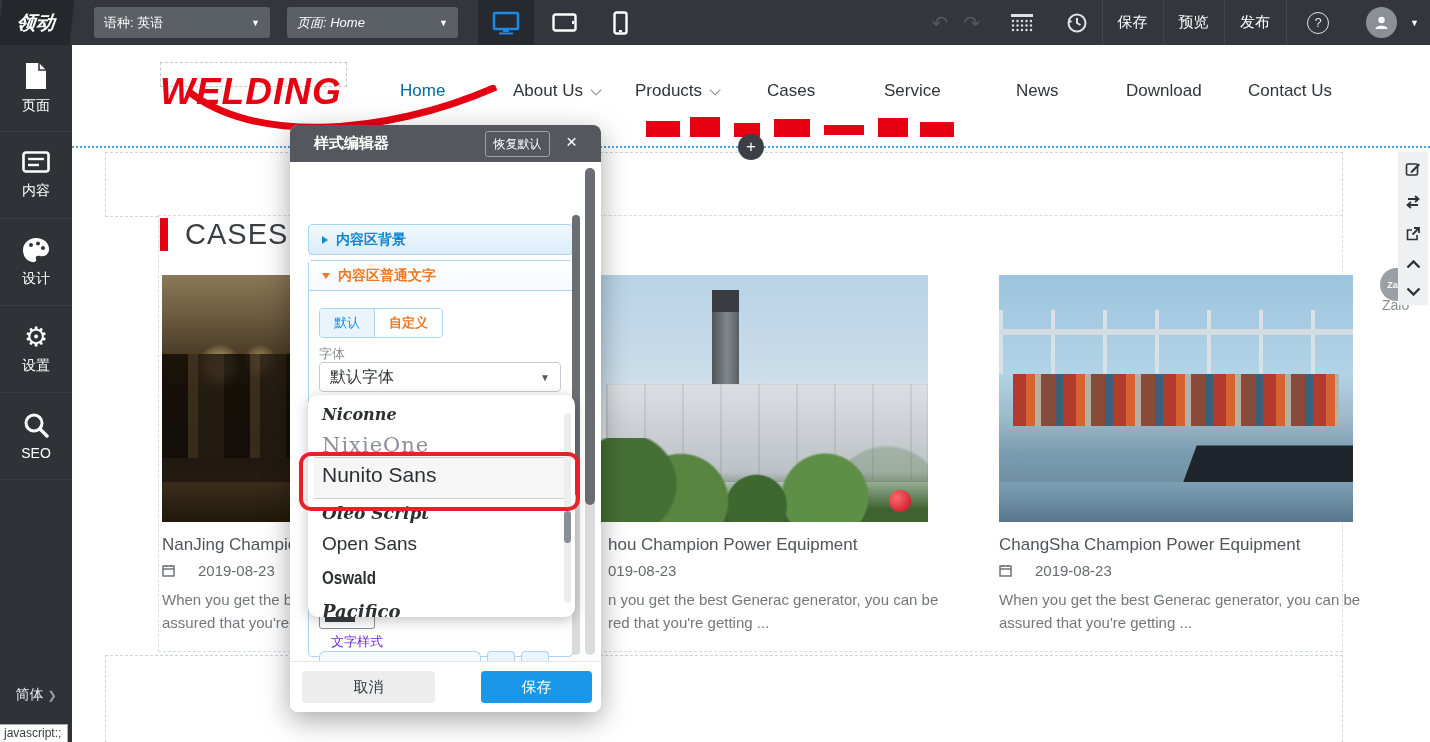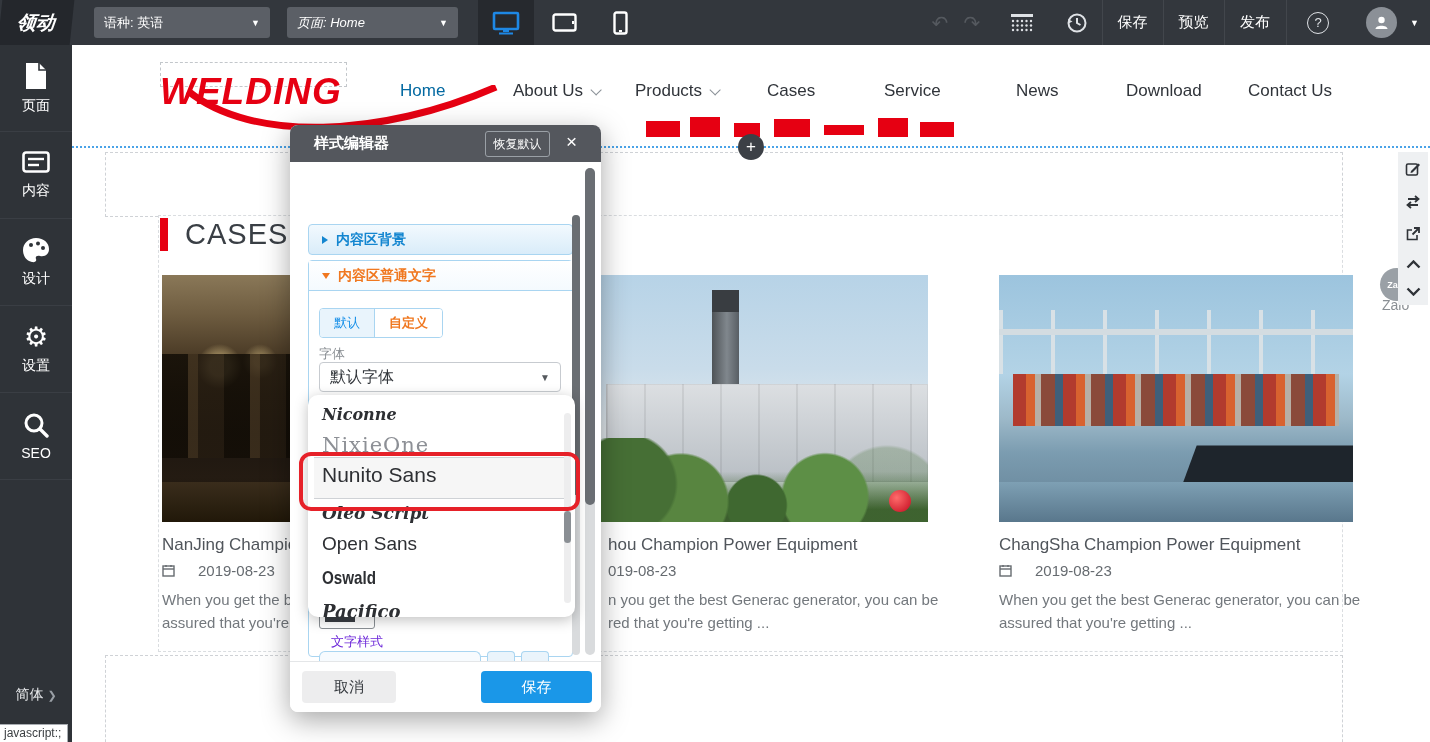--- a/index.html
+++ b/index.html
@@ -140,21 +140,21 @@
   .fld-label{position:absolute;left:10px;top:84px;font-size:13px;color:#888d92;}
   .font-select{position:absolute;left:10px;top:101px;width:242px;height:30px;border:1px solid #c7cbd0;border-radius:4px;
                display:flex;align-items:center;font-size:16px;color:#33373c;padding:0 10px;box-sizing:border-box;cursor:pointer;}
   .font-select .caret{margin-left:auto;font-size:10px;color:#55595e;}
   .swatch-btn{position:absolute;left:10px;top:342px;width:54px;height:24px;border:1px solid #8a8f94;border-radius:3px;background:#fff;cursor:pointer;}
   .swatch-btn .sw{position:absolute;left:5px;top:5px;width:30px;height:13px;background:#3a3e43;}
   .fld-label2{position:absolute;left:10px;top:372px;font-size:13px;color:#6d28d9;margin-left:12px;}
   .ctrl-strip{position:absolute;left:10px;top:390px;width:160px;height:16px;border:1px solid #a9d5f1;border-radius:6px 6px 0 0;border-bottom:none;background:#f7fbfe;}
   .ctrl-sq{position:absolute;top:390px;width:26px;height:16px;border:1px solid #a9d5f1;border-bottom:none;border-radius:4px 4px 0 0;background:#eaf4fb;}
   .modal-footer{position:absolute;left:0;bottom:0;width:100%;height:50px;border-top:1px solid #e4e6e8;background:#fff;border-radius:0 0 8px 8px;}
-  .btn-cancel{position:absolute;left:12px;top:9px;width:94px;height:32px;background:#ededee;border-radius:4px;
+  .btn-cancel{position:absolute;left:12px;top:9px;width:133px;height:32px;background:#ededee;border-radius:4px;
               color:#33373c;font-size:15px;display:flex;align-items:center;justify-content:center;cursor:pointer;}
   .btn-save{position:absolute;right:9px;top:9px;width:111px;height:32px;background:#1a97e8;border-radius:4px;
             color:#fff;font-size:15px;display:flex;align-items:center;justify-content:center;cursor:pointer;}
   .mscroll{position:absolute;border-radius:5px;background:#d9dbdd;}
   .mscroll .thumb{position:absolute;left:0;width:100%;border-radius:5px;background:#6a6e73;}
 
   
   .font-dd{position:absolute;left:308px;top:395px;width:267px;height:222px;background:#fff;border-radius:10px;
            box-shadow:0 3px 14px rgba(0,0,0,.25);z-index:85;overflow:hidden;}
   .fd-item{position:absolute;left:14px;white-space:nowrap;cursor:pointer;color:#2d2f33;}

